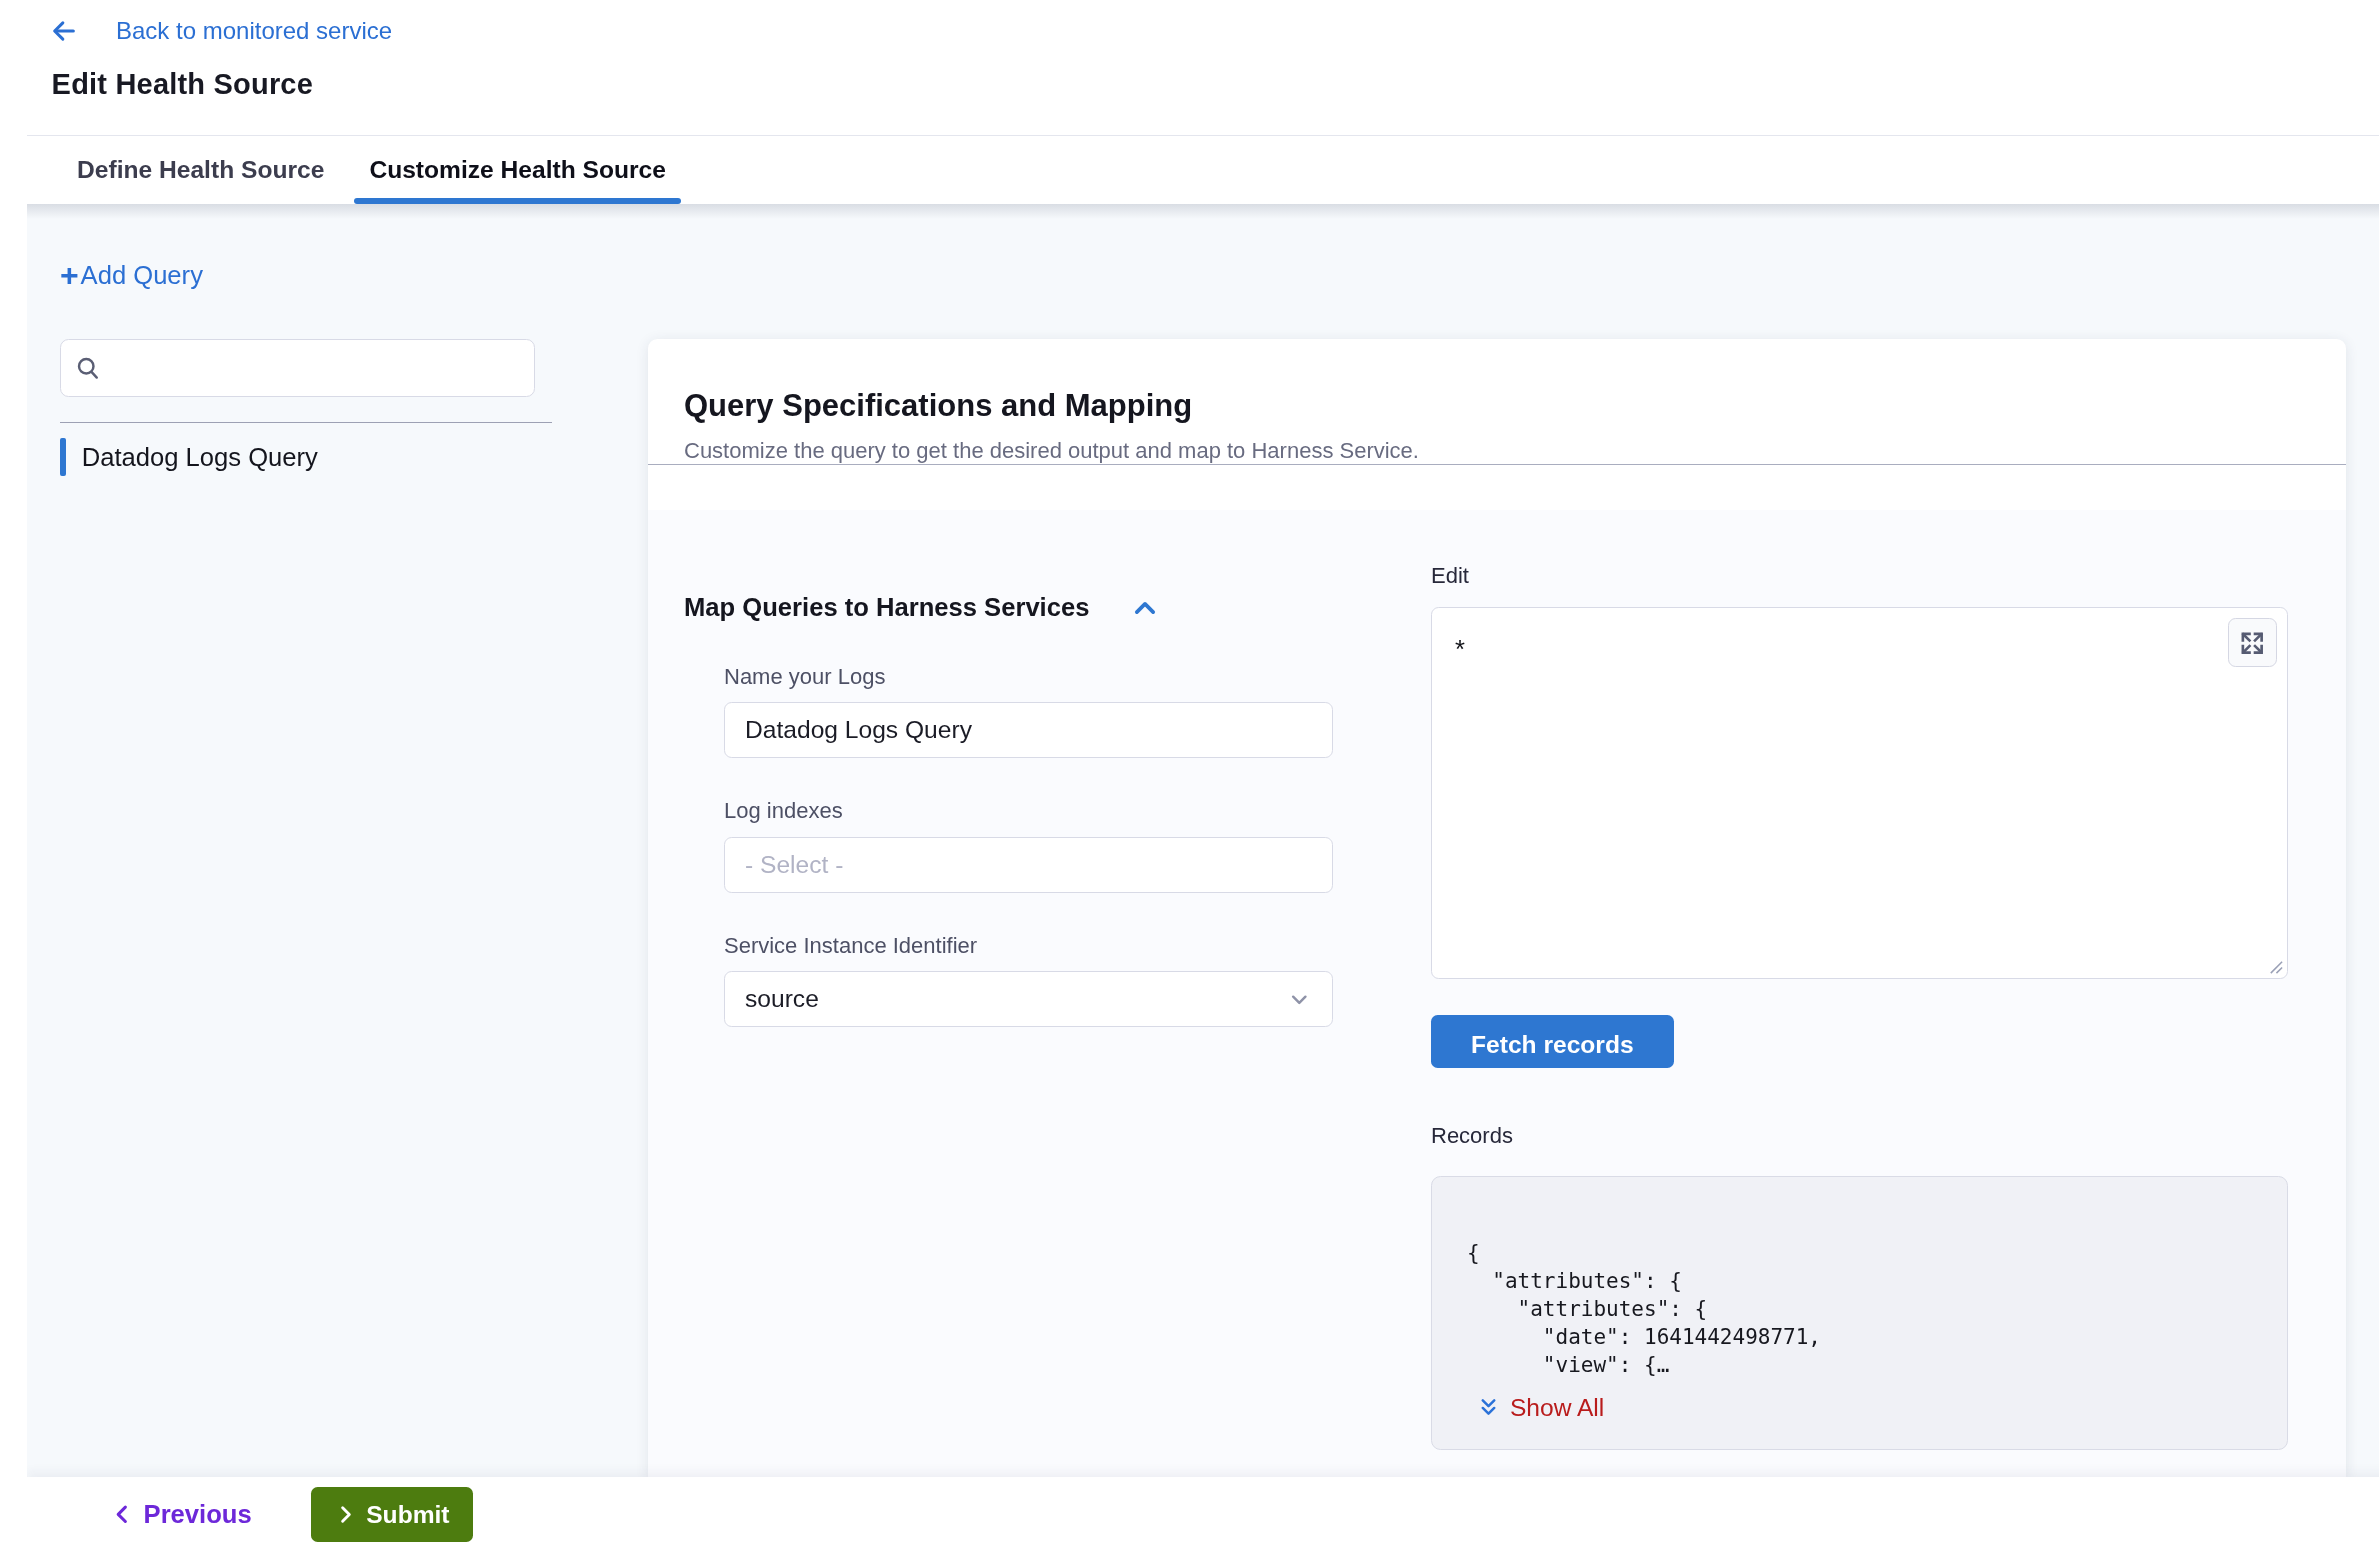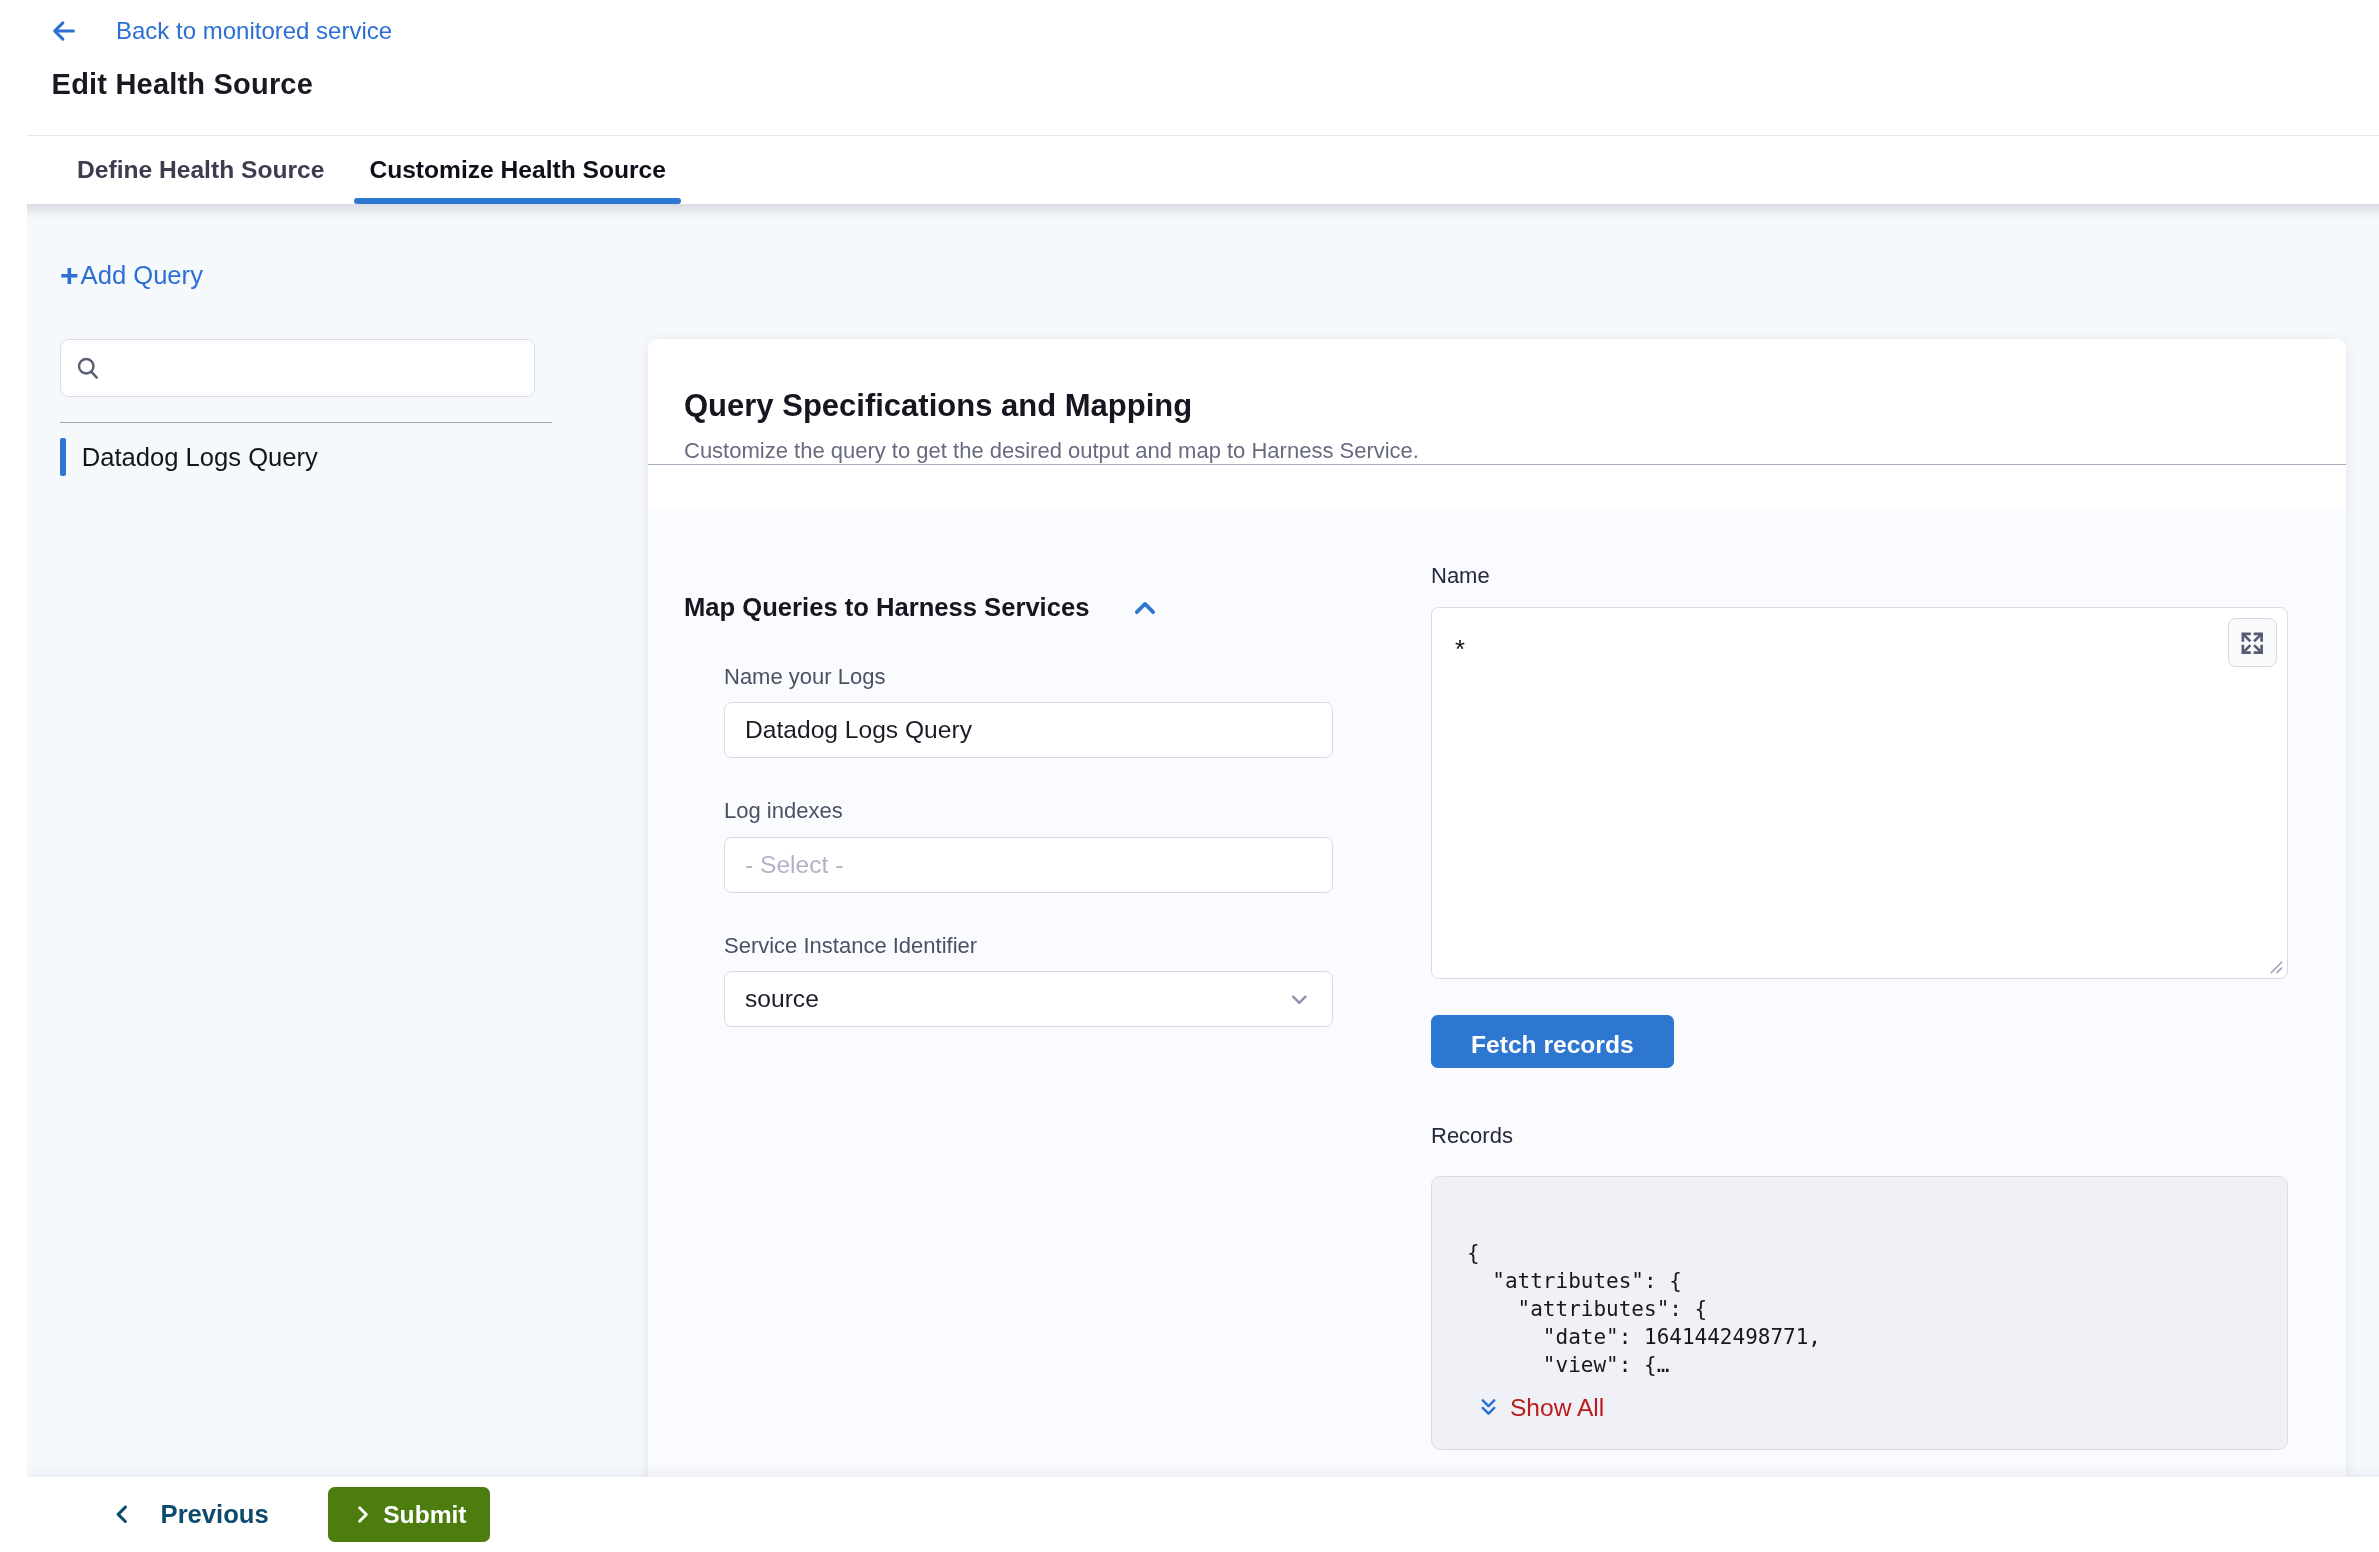--- a/index.html
+++ b/index.html
@@ -117,22 +117,22 @@
   .records-json { margin: 0; font-family: "DejaVu Sans Mono", monospace; font-size: 21px; line-height: 28px; color: #17181f; }
   .show-all { display: flex; align-items: center; gap: 10.4px; margin: 15px 0 0 9.5px; color: #b91c1c; font-size: 24.6px; cursor: pointer; }
 
   
   .footer {
     position: absolute; top: 1477px; left: 0; right: 0; height: 75px; background: #fff;
     display: flex; align-items: center; padding-left: 83px; gap: 59px;
     box-shadow: 0 -5.7px 9.5px rgba(30, 40, 70, .05);
   }
   .prev-btn {
-    display: flex; align-items: center; gap: 26px;
-    background: none; border: none; color: #0c4a6e; font-size: 25.6px; font-weight: 600; font-family: inherit; cursor: pointer; padding: 0;
+    display: flex; align-items: center; gap: 9px;
+    background: none; border: none; color: #6d28d9; font-size: 25.6px; font-weight: 600; font-family: inherit; cursor: pointer; padding: 0;
   }
   .submit-btn {
     display: flex; align-items: center; gap: 9.5px; height: 55px; padding: 0 23px;
     background: #4d7c0f; border: none; border-radius: 6.6px;
     color: #fff; font-size: 24.6px; font-weight: 700; font-family: inherit; cursor: pointer;
   }
 </style>
 </head>
 <body>
 
@@ -211,21 +211,21 @@
                 <span class="select-value">source</span>
                 <svg class="chev" width="24.6" height="24.6" viewBox="0 0 24 24" fill="none" stroke="currentColor" stroke-width="2.4" stroke-linecap="round" stroke-linejoin="round">
                   <polyline points="6,9.5 12,15.5 18,9.5"></polyline>
                 </svg>
               </div>
             </div>
           </div>
         </div>
 
         <div class="query-col">
-          <span class="col-label">Name</span>
+          <span class="col-label">Edit</span>
 
           <div class="textarea-wrap">
             <textarea class="query-textarea" spellcheck="false" style="">*</textarea>
             <button class="expand-btn">
               <svg width="26.5" height="26.5" viewBox="0 0 24 24" fill="none" stroke="currentColor" stroke-width="2.4" stroke-linecap="square">
                 <path d="M14.5 3.5 H20.5 V9.5"></path>
                   <line x1="20" y1="4" x2="14.5" y2="9.5"></line>
                 <path d="M3.5 14.5 V20.5 H9.5"></path>
                   <line x1="4" y1="20" x2="9.5" y2="14.5"></line>
                 <path d="M3.5 9.5 V3.5 H9.5"></path>

